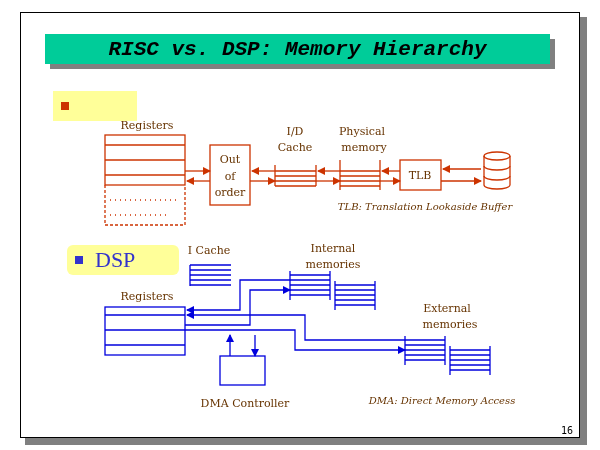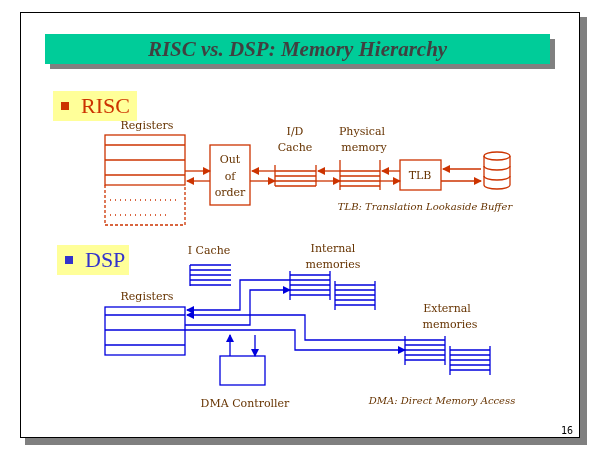--- a/index.html
+++ b/index.html
@@ -1,42 +1,41 @@
 <!DOCTYPE html>
 <html><head>
 <meta charset="utf-8">
 <style>
   html, body { margin:0; padding:0; background:#ffffff; }
   body { width:600px; height:450px; position:relative; overflow:hidden; font-family:"DejaVu Serif", serif; }
   .frame-shadow { position:absolute; left:25px; top:17px; width:562px; height:428px; background:#808080; }
   .frame { position:absolute; left:20px; top:12px; width:560px; height:426px; background:#fff; border:1px solid #000; box-sizing:border-box; }
   .title-shadow { position:absolute; left:50px; top:39px; width:505px; height:30px; background:#808080; }
-  .title { position:absolute; left:45px; top:34px; width:505px; height:30px; background:#00cc99; color:#404040;
-           font-family:Liberation Serif, serif; font-style:italic; font-weight:bold; font-size:21px;
+  .title { position:absolute; left:45px; top:34px; width:505px; height:30px; background:#00cc99; color:#000000;
+           font-family:Liberation Mono, monospace; font-style:italic; font-weight:bold; font-size:21px;
            display:flex; align-items:center; justify-content:center; }
   .sect { position:absolute; height:30px; background:#ffff99; display:flex; align-items:center; font-family:"Liberation Serif", serif; font-size:22px; }
   .sect .bullet { width:8px; height:8px; margin:0 12px 0 8px; display:inline-block; }
   svg text { font-family:"DejaVu Serif", serif; }
   .pgnum { position:absolute; right:27px; bottom:14px; font-size:10px; font-family:"DejaVu Sans Mono", monospace; color:#000; }
 </style>
 </head>
 <body>
 
 <div class="frame-shadow"></div>
 <div class="frame"></div>
 
 <div class="title-shadow"></div>
 <div class="title">RISC vs. DSP: Memory Hierarchy</div>
 
 <div class="sect" style="left:53px; top:91px; width:84px;">
   <span class="bullet" style="background:#cc3300;"></span>
-  <span style="color:#cc3300;">RISC</span>
 </div>
 
-<div class="sect" style="left:57px; top:245px; width:72px;">
+<div class="sect" style="left:67px; top:245px; width:112px;border-radius:6px;">
   <span class="bullet" style="background:#3333cc;"></span>
   <span style="color:#3333cc;">DSP</span>
 </div>
 
 <svg width="600" height="450" style="position:absolute;left:0;top:0;">
   <defs>
     <marker id="arR" markerWidth="8" markerHeight="8" refX="7" refY="4" orient="auto" markerUnits="userSpaceOnUse">
       <path d="M0,0 L8,4 L0,8 z" fill="#cc3300"></path>
     </marker>
     <marker id="arB" markerWidth="8" markerHeight="8" refX="7" refY="4" orient="auto" markerUnits="userSpaceOnUse">

